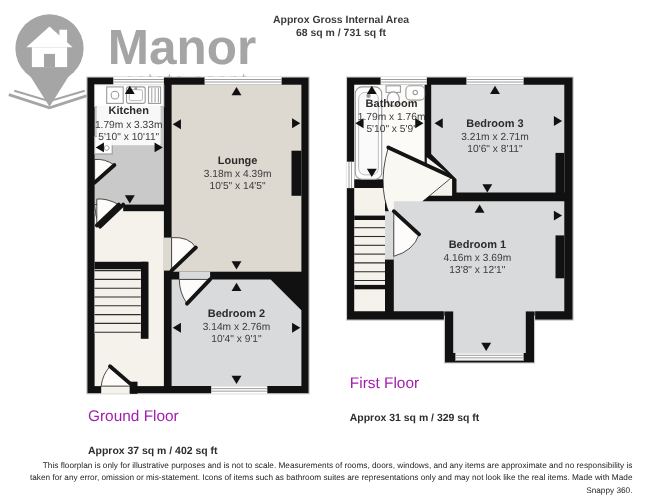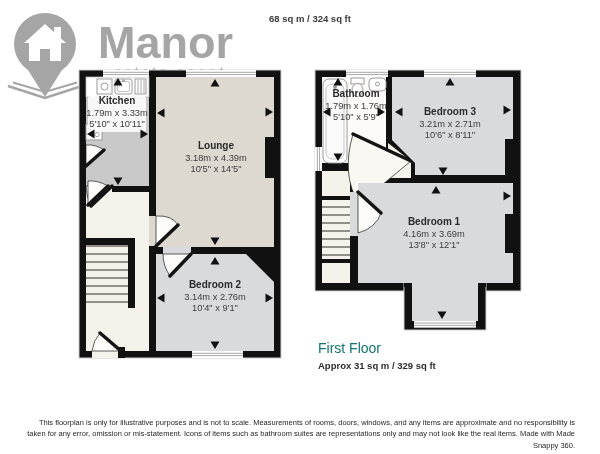--- a/index.html
+++ b/index.html
@@ -4,22 +4,22 @@
 <style>
   html,body{margin:0;padding:0;background:#ffffff;}
   #stage{
     position:relative;width:600px;height:453px;background:#ffffff;overflow:hidden;
     font-family:"Liberation Sans",sans-serif;
   }
   svg{position:absolute;left:0;top:0;font-family:"Liberation Sans",sans-serif;}
   .overlay{position:absolute;}
   .hdr{left:205px;top:13px;width:210px;text-align:center;font-size:9.5px;font-weight:bold;
        color:#3a3a3a;line-height:12px;}
-  .floor-title{font-size:14px;color:#0f766e;line-height:16px;}
-  .floor-area{font-size:9.5px;font-weight:bold;color:#2c2c2c;margin-top:4px;}
+  .floor-title{font-size:14px;color:#a21caf;line-height:16px;}
+  .floor-area{font-size:9.5px;font-weight:bold;color:#2c2c2c;margin-top:19px;}
   .gf-title{left:80px;top:370px;}
   .ff-title{left:318px;top:340px;}
   .disclaimer{left:25px;top:417px;width:550px;text-align:right;font-size:7.5px;
       line-height:1.5;color:#262626;}
   .room-name{font-size:10px;font-weight:bold;fill:#2b2b2b;}
   .room-dim{font-size:9.3px;fill:#3c3c3c;}
   .logo-brand{font-size:45px;font-weight:bold;fill:#a5a5a5;}
   .logo-tag{font-size:15px;fill:#adadad;letter-spacing:2.5px;}
   .tread{stroke:#2c2c2c;stroke-width:1;}
   .winline{stroke:#8f8f8f;stroke-width:0.8;}
@@ -291,23 +291,28 @@
       <use href="#ar" transform="translate(507,110)"></use>
       <use href="#ad" transform="translate(443,171)"></use>
       <use href="#au" transform="translate(436,190)"></use>
       <use href="#ar" transform="translate(507,196)"></use>
       <use href="#ad" transform="translate(442,315)"></use>
     </g>
   </g>
 </svg>
 
   <div class="overlay hdr">
-    <div>68 sq m / 324 sq ft</div>
+    <div>Approx Gross Internal Area</div>
+    <div>68 sq m / 731 sq ft</div>
   </div>
 
+  <div class="overlay gf-title">
+    <div class="floor-title">Ground Floor</div>
+    <div class="floor-area">Approx 37 sq m / 402 sq ft</div>
+  </div>
 
   <div class="overlay ff-title">
     <div class="floor-title">First Floor</div>
     <div class="floor-area">Approx 31 sq m / 329 sq ft</div>
   </div>
 
   <div class="overlay disclaimer">This floorplan is only for illustrative purposes and is not to scale. Measurements of rooms, doors, windows, and any items are approximate and no responsibility is taken for any error, omission or mis-statement. Icons of items such as bathroom suites are representations only and may not look like the real items. Made with Made Snappy 360.</div>
 
 </div>
 

